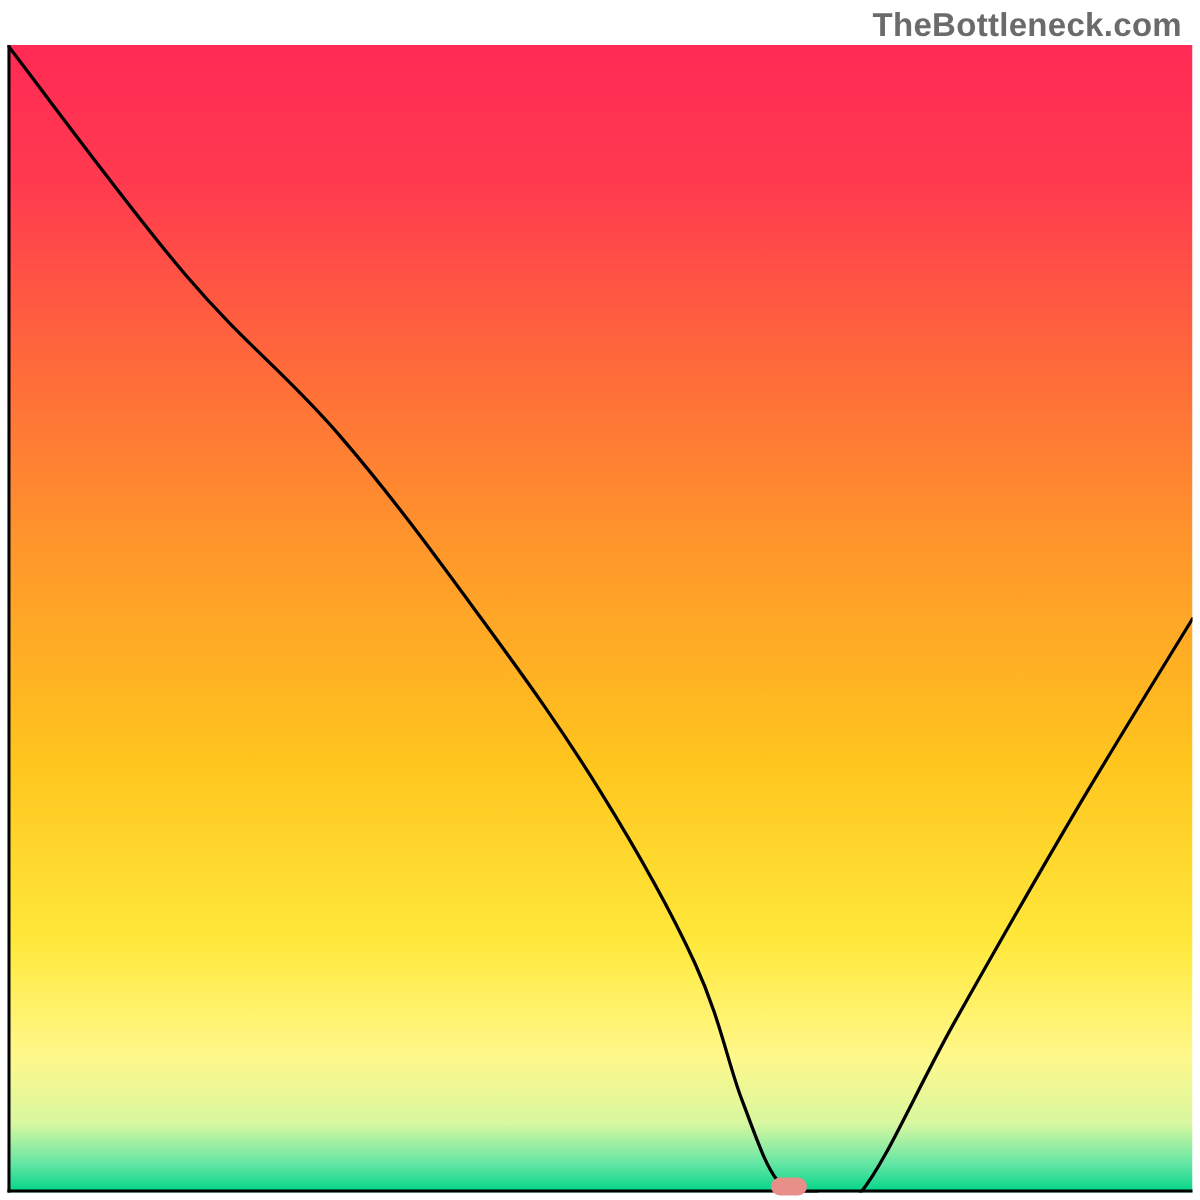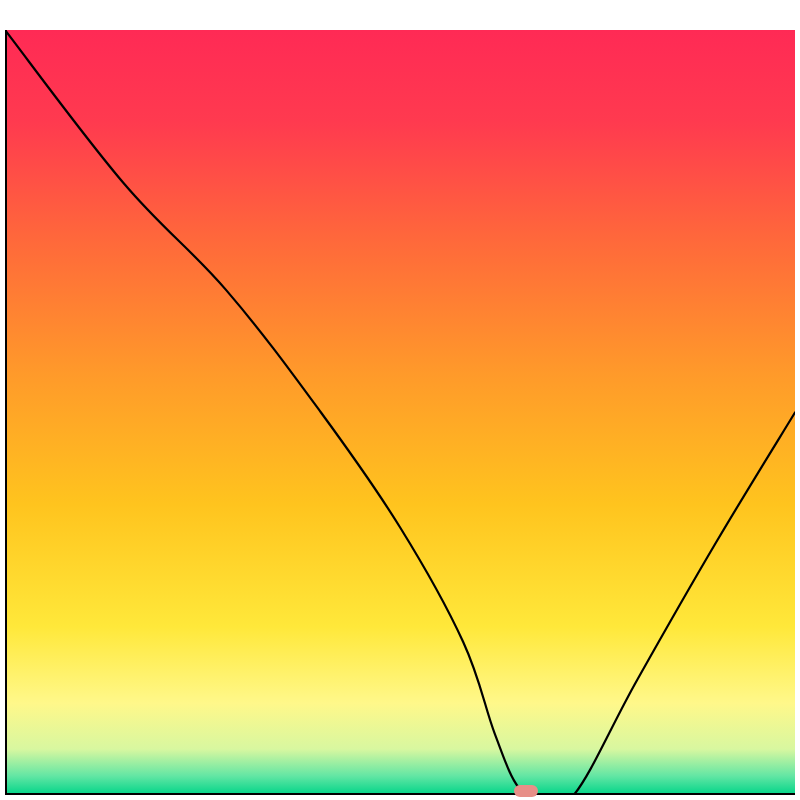--- a/index.html
+++ b/index.html
@@ -54,20 +54,21 @@
     border-radius: 6px;
     background: #e78f88;
     z-index: 6;
     transform: translate(-50%, -50%);
   }
 </style>
 </head>
 <body>
 
 <div class="stage">
+  <div class="watermark">TheBottleneck.com</div>
 
   <svg class="chart" viewBox="0 0 790 765" preserveAspectRatio="none">
     <defs>
       <linearGradient id="bg-grad" x1="0" y1="0" x2="0" y2="1">
           <stop offset="0%" stop-color="#ff2a55"></stop>
           <stop offset="12%" stop-color="#ff3a4f"></stop>
           <stop offset="28.000000000000004%" stop-color="#ff6a3a"></stop>
           <stop offset="45%" stop-color="#ff9a2a"></stop>
           <stop offset="62%" stop-color="#ffc41e"></stop>
           <stop offset="78%" stop-color="#ffe83a"></stop>

